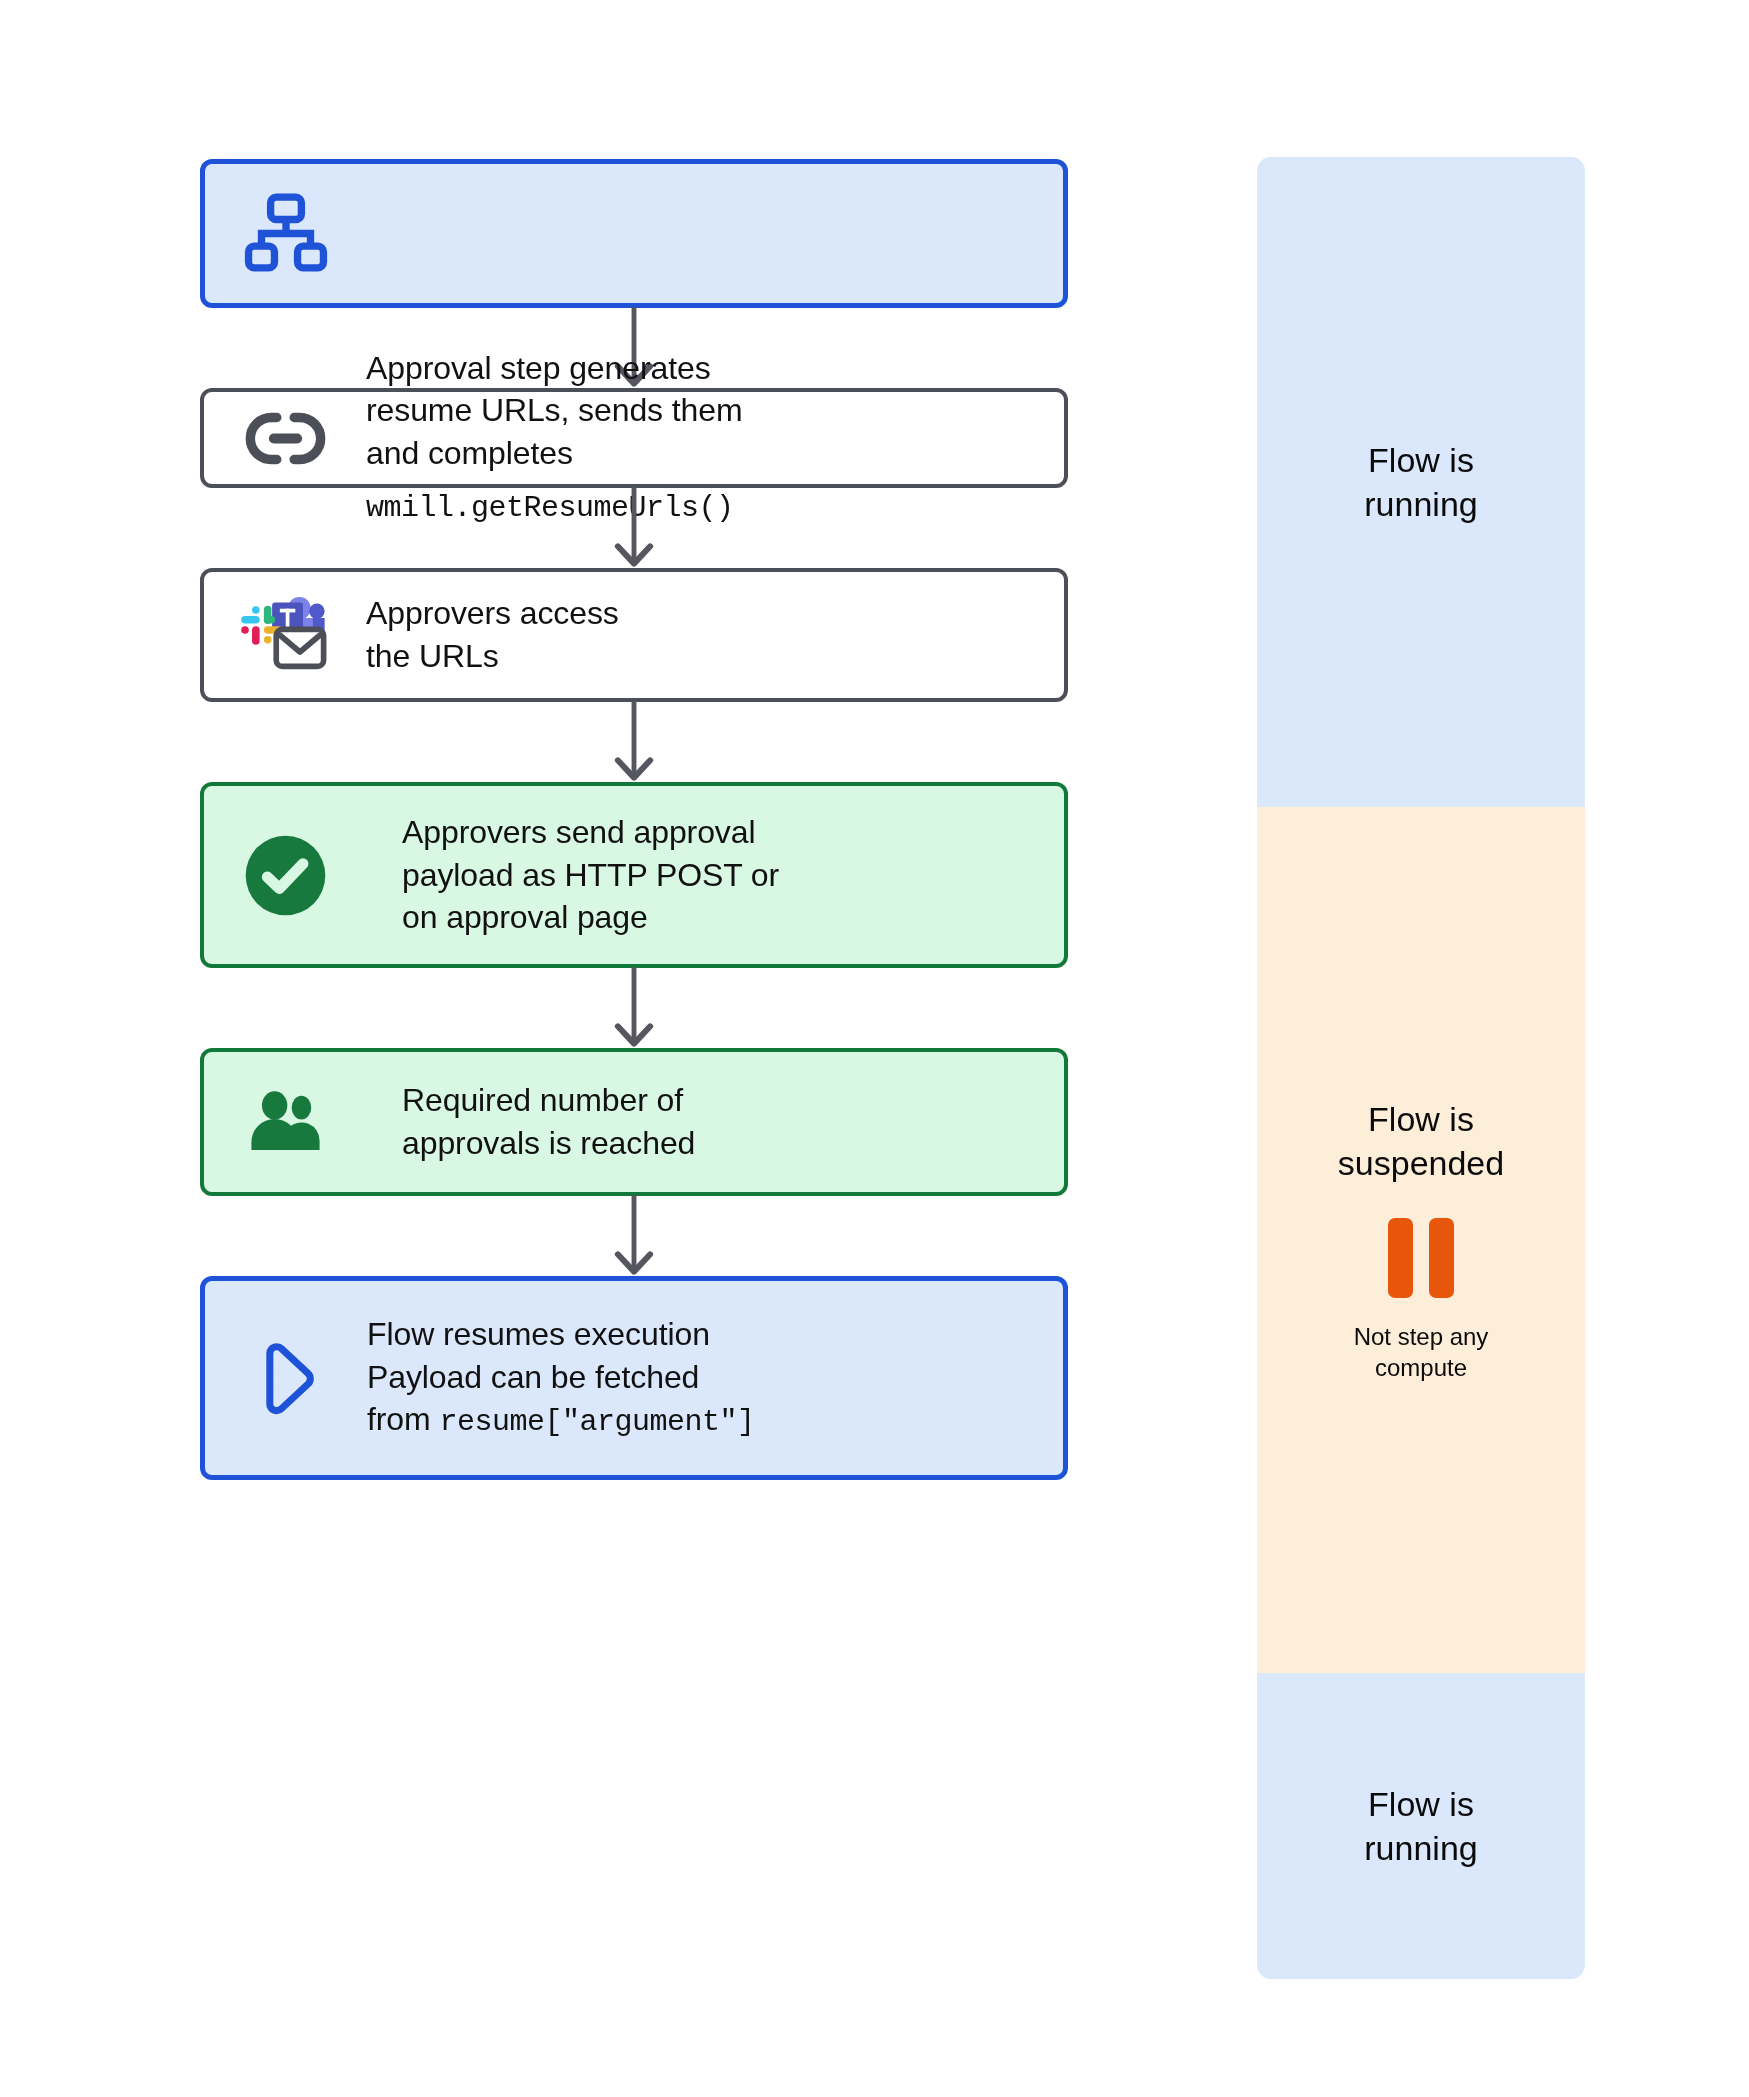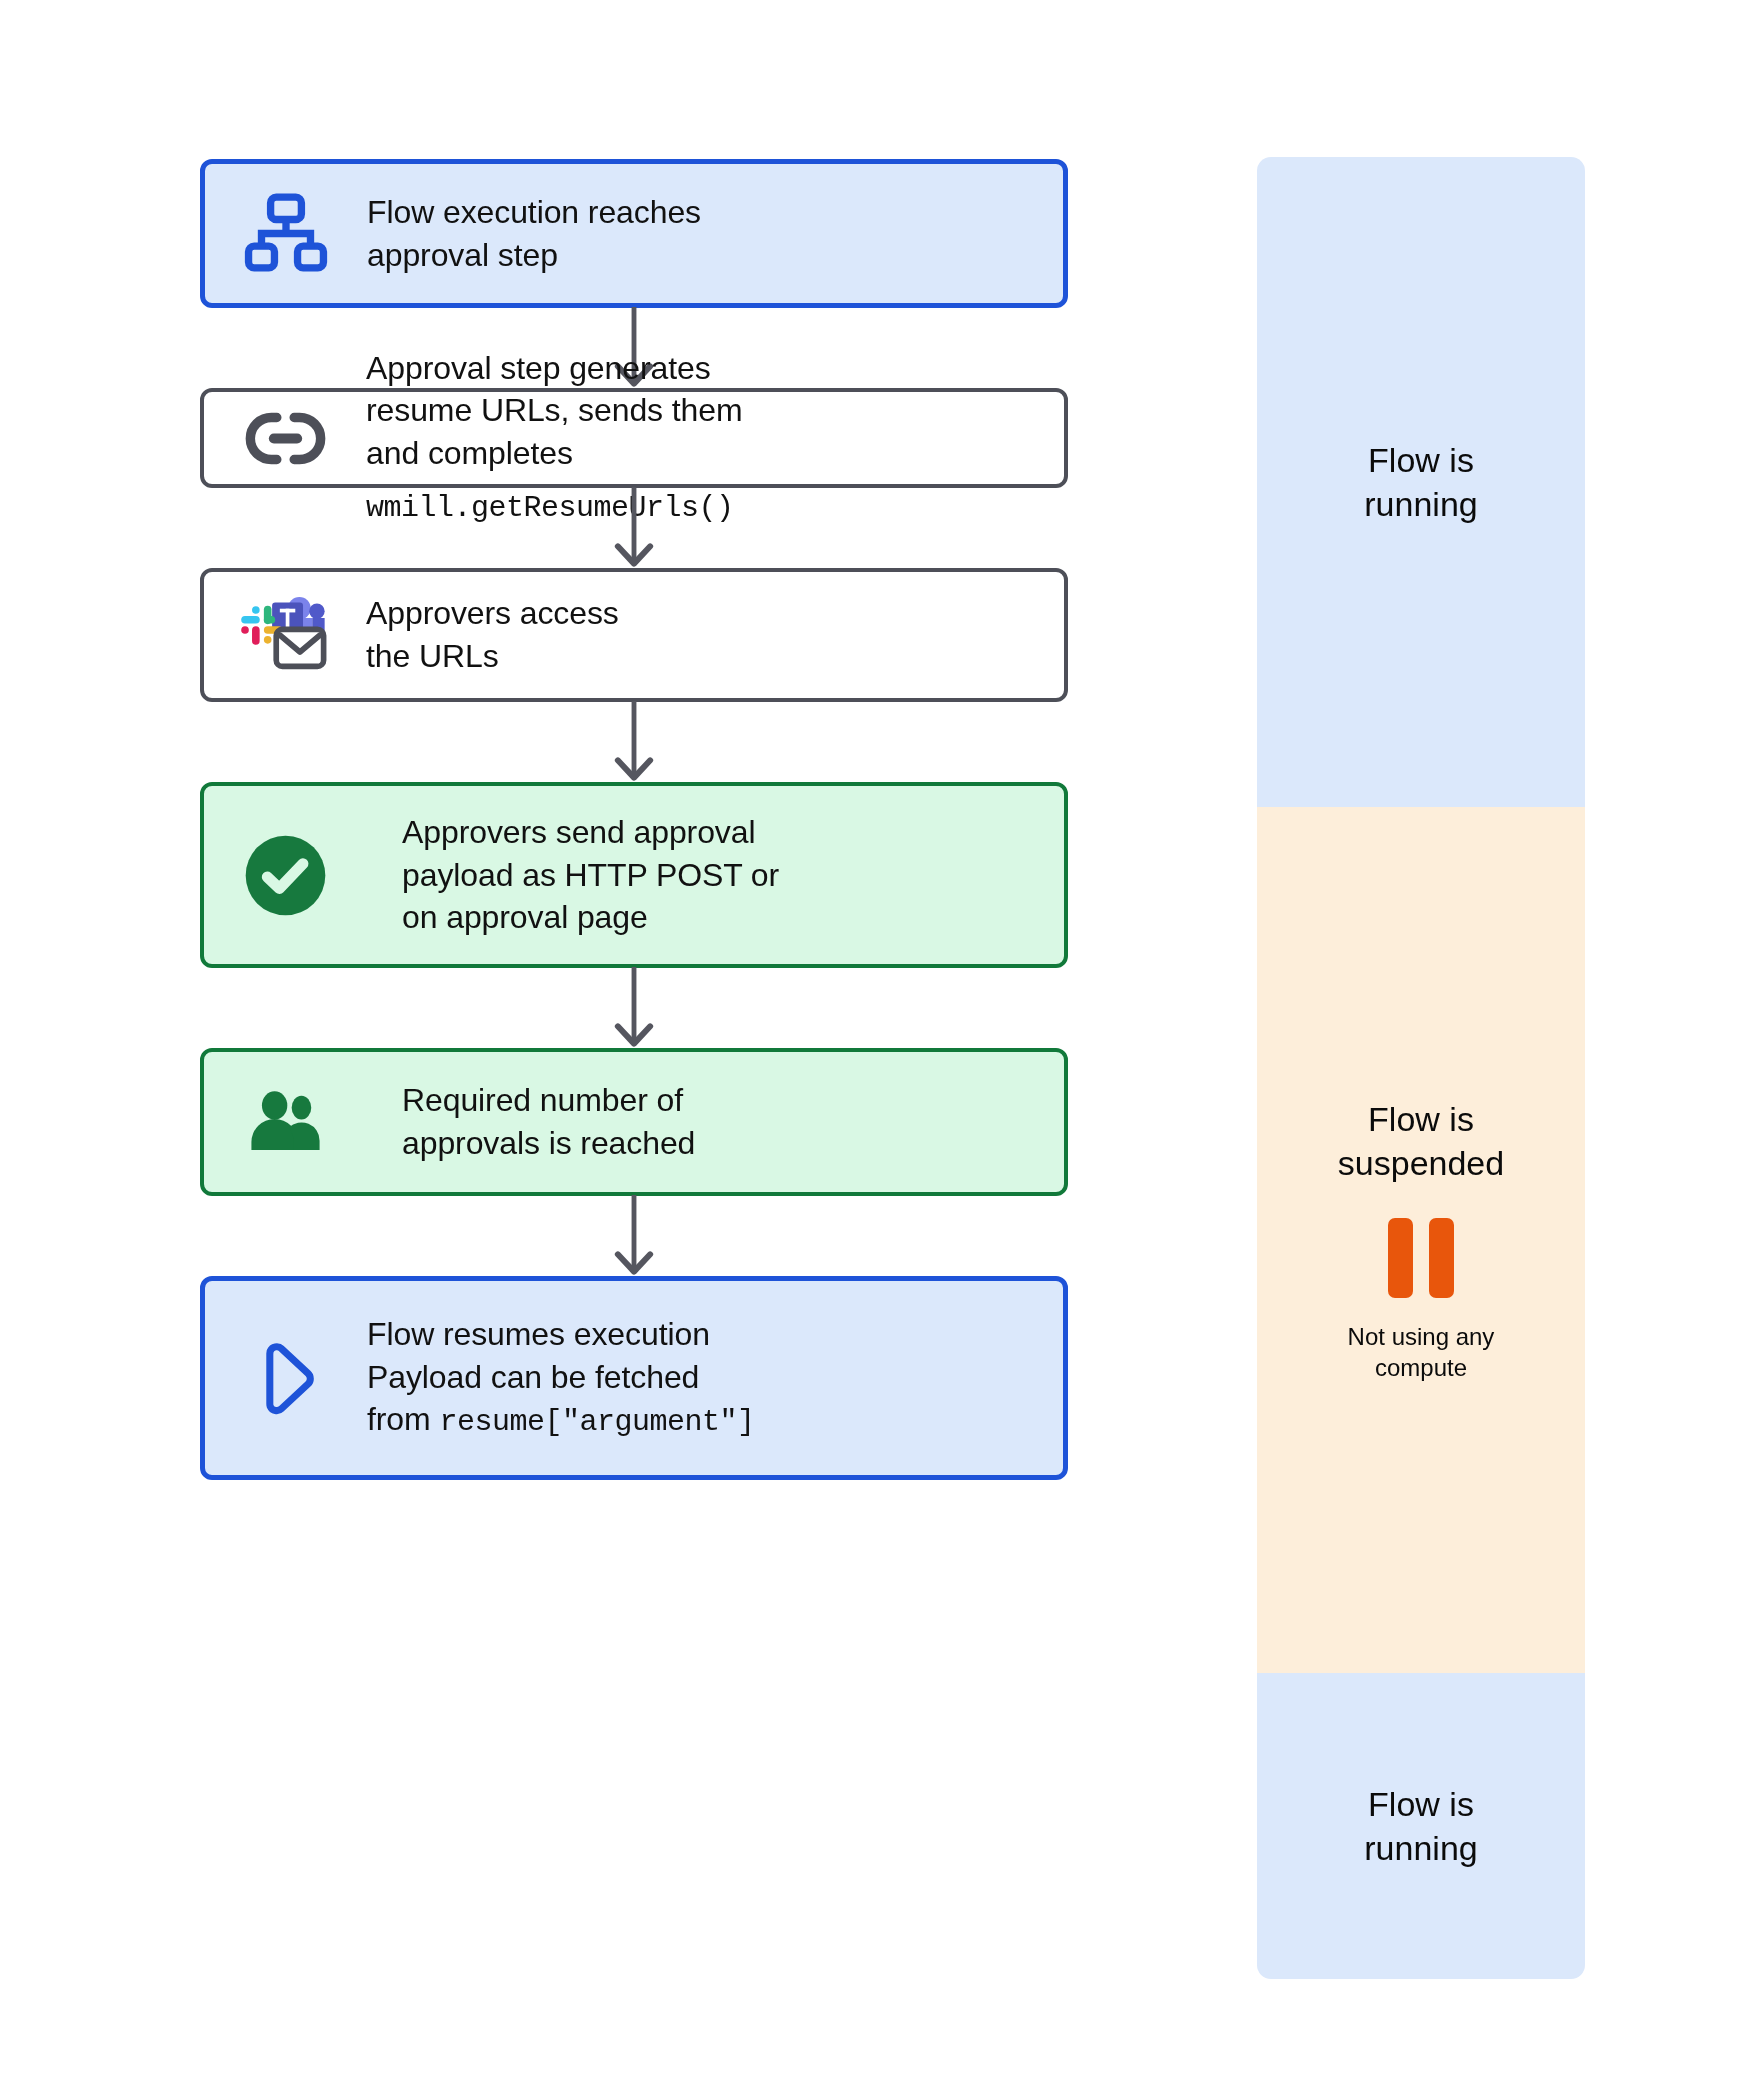--- a/index.html
+++ b/index.html
@@ -136,24 +136,20 @@
 
   <div class="flow-node node-blue" style="height:149px;">
     <div class="node-icon">
       <svg width="84" height="87" viewBox="0 0 24 24" fill="none">
         <rect x="7.6" y="1.6" width="8.8" height="6.4" rx="1.6" stroke="#1e53d8" stroke-width="2.1"></rect>
         <rect x="1.3" y="15.6" width="7.4" height="6.2" rx="1.6" stroke="#1e53d8" stroke-width="2.1"></rect>
         <rect x="15.3" y="15.6" width="7.4" height="6.2" rx="1.6" stroke="#1e53d8" stroke-width="2.1"></rect>
         <path d="M12 8.3 V11.9" stroke="#1e53d8" stroke-width="2.1"></path>
         <path d="M5 15.3 V12 H19 V15.3" stroke="#1e53d8" stroke-width="2.1" stroke-linecap="square"></path>
       </svg>
-    </div>
-    <div class="node-text">
-      <div>Flow execution reaches</div>
-      <div>approval step</div>
     </div>
   </div>
 
   <div class="connector">
     <svg width="868" height="82" viewBox="0 0 1604 152">
       <path d="M802 0 V140" stroke="#55565f" stroke-width="9" fill="none"></path>
       <path d="M772 110 L802 142 L832 110" stroke="#55565f" stroke-width="11" fill="none" stroke-linecap="round" stroke-linejoin="round"></path>
     </svg>
   </div>
 
@@ -297,21 +293,21 @@
   <div class="status-band band-suspended">
     <div class="band-title">
       <div>Flow is</div>
       <div>suspended</div>
     </div>
     <div class="pause-icon">
       <div class="pause-bar"></div>
       <div class="pause-bar"></div>
     </div>
     <div class="band-sub">
-      <div>Not using any</div>
+      <div>Not step any</div>
       <div>compute</div>
     </div>
   </div>
 
   <div class="status-band band-running-bot">
     <div class="band-title">
       <div>Flow is</div>
       <div>running</div>
     </div>
   </div>

